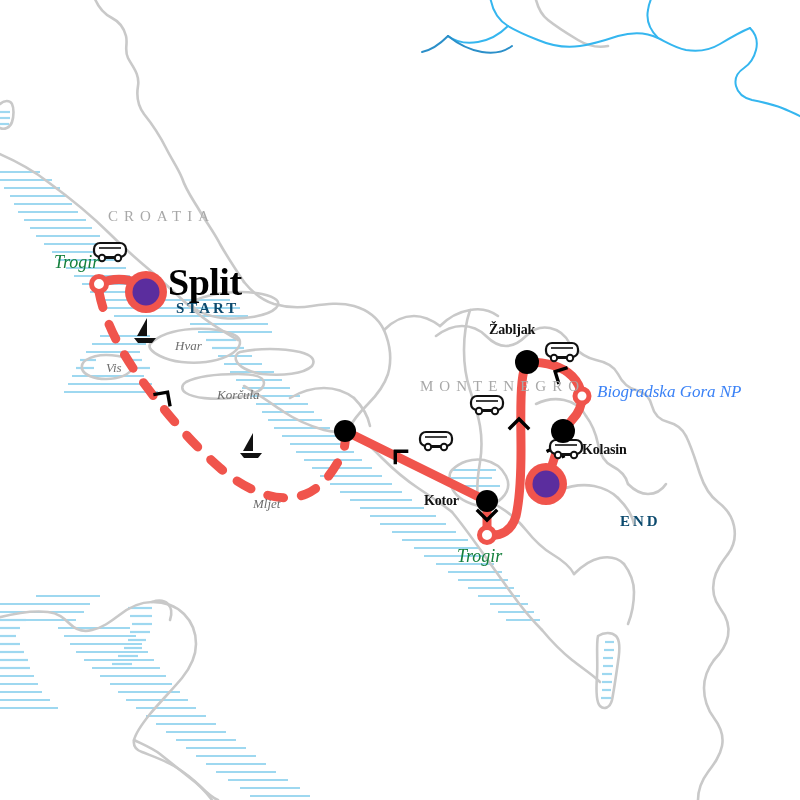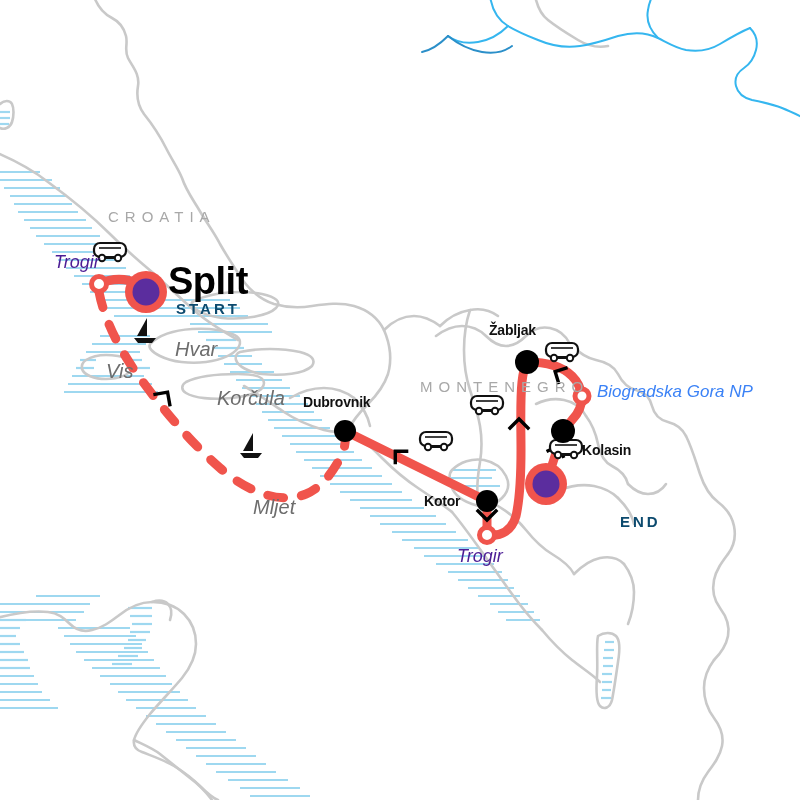--- a/index.html
+++ b/index.html
@@ -19,20 +19,21 @@
     position: absolute;
     left: 0;
     top: 0;
     width: 800px;
     height: 800px;
   }
   .map-label {
     position: absolute;
     white-space: nowrap;
     pointer-events: none;
+    font-family: Liberation Serif, serif;
   }
   .city-major {
     font-weight: bold;
     color: #000000;
     letter-spacing: -0.5px;
   }
   .city-split { font-size: 38px; }
   .city-podgorica { font-size: 38px; }
   .city-mid {
     font-weight: bold;
@@ -42,25 +43,25 @@
   }
   .tag-start, .tag-end {
     font-size: 15px;
     font-weight: bold;
     letter-spacing: 3px;
     color: #0c4a6e;
   }
   .place-italic {
     font-style: italic;
     font-size: 18px;
-    color: #4c1d95;
+    color: #15803d;
   }
   .island-italic {
     font-style: italic;
-    font-size: 20px;
+    font-size: 13px;
     color: #6d6d6d;
   }
   .country-label {
     font-size: 15px;
     letter-spacing: 6px;
     color: #a8a8a8;
   }
   .np-label {
     font-style: italic;
     font-size: 17px;
@@ -499,21 +500,20 @@
   <div class="map-label country-label" style="left:108px; top:208px;">CROATIA</div>
   <div class="map-label country-label" style="left:420px; top:378px;">MONTENEGRO</div>
 
   <div class="map-label city-major city-split" style="left:168px; top:260px;">Split</div>
   <div class="map-label tag-start" style="left:176px; top:300px;">START</div>
 
   <div class="map-label tag-end" style="left:620px; top:513px;">END</div>
 
   <div class="map-label place-italic" style="left:54px; top:252px;">Trogir</div>
 
-  <div class="map-label city-mid" style="left:303px; top:394px;">Dubrovnik</div>
 
   <div class="map-label city-mid" style="left:424px; top:493px;text-align:center;">Kotor</div>
 
   <div class="map-label place-italic" style="left:457px; top:546px;">Trogir</div>
 
   <div class="map-label city-mid" style="left:489px; top:322px;">Žabljak</div>
 
   <div class="map-label np-label" style="left:597px; top:382px;">Biogradska Gora NP</div>
 
   <div class="map-label city-mid" style="left:582px; top:421px;margin-top:21px;">Kolasin</div>

